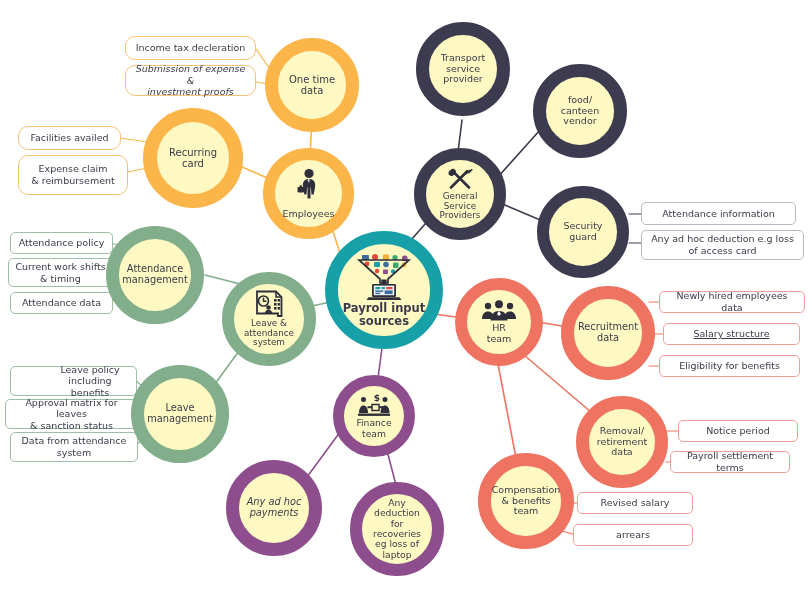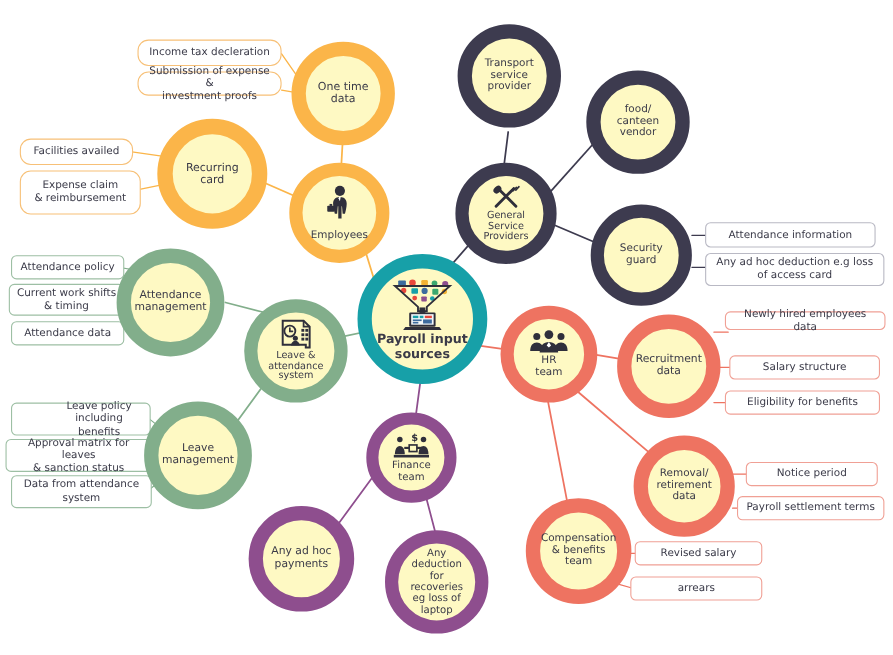--- a/index.html
+++ b/index.html
@@ -107,21 +107,21 @@
       <path d="M654,334 L666,334" stroke="#EE7361" stroke-width="1.1"></path>
       <path d="M649,366 L662,366" stroke="#EE7361" stroke-width="1.1"></path>
       <path d="M666,431 L680,431" stroke="#EE7361" stroke-width="1.1"></path>
       <path d="M666,462 L680,462" stroke="#EE7361" stroke-width="1.1"></path>
       <path d="M570,503 L580,503" stroke="#EE7361" stroke-width="1.1"></path>
       <path d="M562,531 L576,535" stroke="#EE7361" stroke-width="1.1"></path>
     </g>
   </svg>
 
   <div class="leaf orange-leaf" style="left:125px;top:36px;width:131px;height:24px;">Income tax decleration</div>
-  <div class="leaf orange-leaf" style="left:125px;top:65px;width:131px;height:22px;">Submission of expense &amp;
+  <div class="leaf orange-leaf" style="left:125px;top:65px;width:131px;height:31px;font-style:italic;">Submission of expense &amp;
 investment proofs</div>
   <div class="leaf orange-leaf" style="left:18px;top:126px;width:103px;height:24px;">Facilities availed</div>
   <div class="leaf orange-leaf" style="left:18px;top:155px;width:110px;height:40px;">Expense claim
 &amp; reimbursement</div>
 
   <div class="node" style="left:265px;top:38px;width:94px;height:94px;border:13px solid #FBB549;font-size:10px;">
     <span class="nlabel">One time data</span>
   </div>
 
   <div class="node" style="left:143px;top:108px;width:100px;height:100px;border:14px solid #FBB549;font-size:10px;">
@@ -283,21 +283,21 @@
         <path d="M23.5 20 c0-5 2-7.5 4.5-7.5 s4.5 2.5 4.5 7.5 z" fill="#2f2f3b"></path>
         <rect x="10.5" y="13.2" width="4.8" height="2" fill="#2f2f3b"></rect>
         <rect x="22" y="13.2" width="4.8" height="2" fill="#2f2f3b"></rect>
         <rect x="1" y="20.5" width="32" height="2.4" fill="#2f2f3b"></rect>
       </svg>
     </span>
     <span class="nlabel">Finance
 team</span>
   </div>
 
-  <div class="node" style="left:226px;top:460px;width:96px;height:96px;border:13px solid #8E4E8E;font-size:9.8px;">
+  <div class="node" style="left:226px;top:460px;width:96px;height:96px;border:13px solid #8E4E8E;font-size:9.8px;font-style:italic;">
     <span class="nlabel">Any ad hoc
 payments</span>
   </div>
 
   <div class="node" style="left:350px;top:482px;width:94px;height:94px;border:12px solid #8E4E8E;font-size:9.2px;">
     <span class="nlabel">Any deduction
 for recoveries
 eg loss of
 laptop</span>
   </div>
@@ -316,32 +316,32 @@
     </span>
     <span class="nlabel">HR
 team</span>
   </div>
 
   <div class="node" style="left:561px;top:286px;width:94px;height:94px;border:13px solid #EE7361;font-size:9.8px;">
     <span class="nlabel">Recruitment
 data</span>
   </div>
 
-  <div class="leaf coral-leaf" style="left:659px;top:283px;width:146px;height:17px;">Newly hired employees data</div>
-  <div class="leaf coral-leaf" style="left:663px;top:323px;width:137px;height:22px;">Salary structure</div>
+  <div class="leaf coral-leaf" style="left:659px;top:291px;width:146px;height:22px;">Newly hired employees data</div>
+  <div class="leaf coral-leaf" style="left:663px;top:323px;width:137px;height:22px;text-decoration:underline;">Salary structure</div>
   <div class="leaf coral-leaf" style="left:659px;top:355px;width:141px;height:22px;">Eligibility for benefits</div>
 
   <div class="node" style="left:576px;top:396px;width:92px;height:92px;border:13px solid #EE7361;font-size:9.5px;">
     <span class="nlabel">Removal/
 retirement
 data</span>
   </div>
 
   <div class="leaf coral-leaf" style="left:678px;top:420px;width:120px;height:22px;">Notice period</div>
-  <div class="leaf coral-leaf" style="left:670px;top:451px;width:134px;height:22px;">Payroll settlement terms</div>
+  <div class="leaf coral-leaf" style="left:670px;top:451px;width:120px;height:22px;">Payroll settlement terms</div>
 
   <div class="node" style="left:478px;top:453px;width:96px;height:96px;border:13px solid #EE7361;font-size:9.5px;">
     <span class="nlabel">Compensation
 &amp; benefits
 team</span>
   </div>
 
   <div class="leaf coral-leaf" style="left:573px;top:524px;width:120px;height:22px;">arrears</div>
   <div class="leaf coral-leaf" style="left:577px;top:492px;width:116px;height:22px;">Revised salary</div>
 

